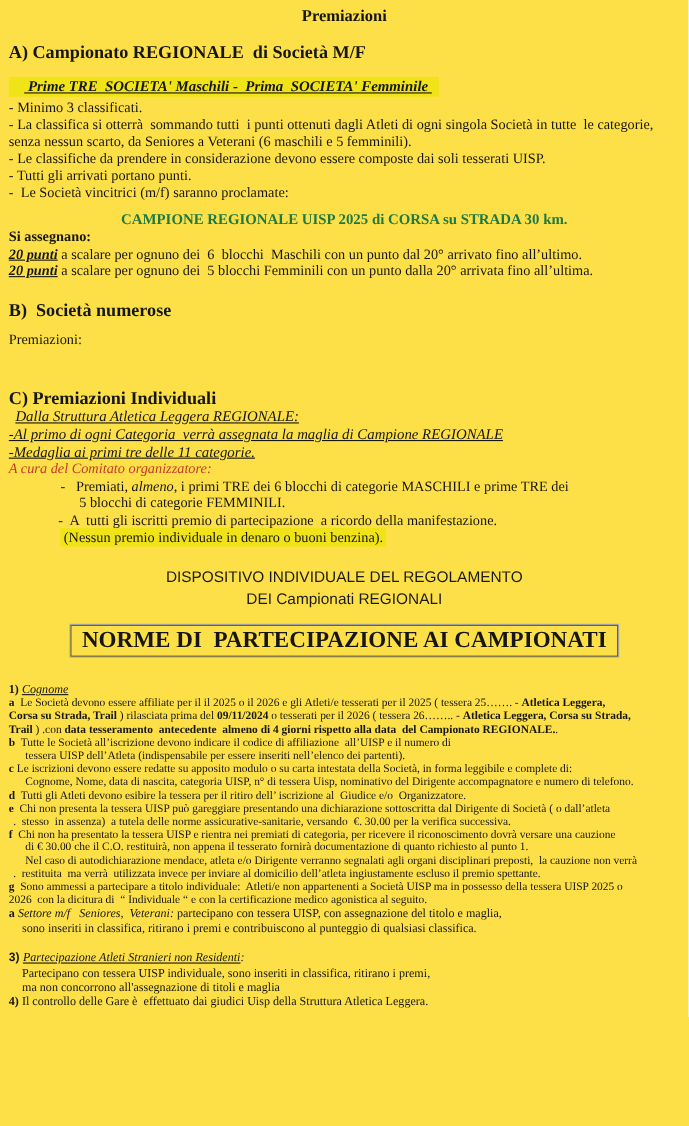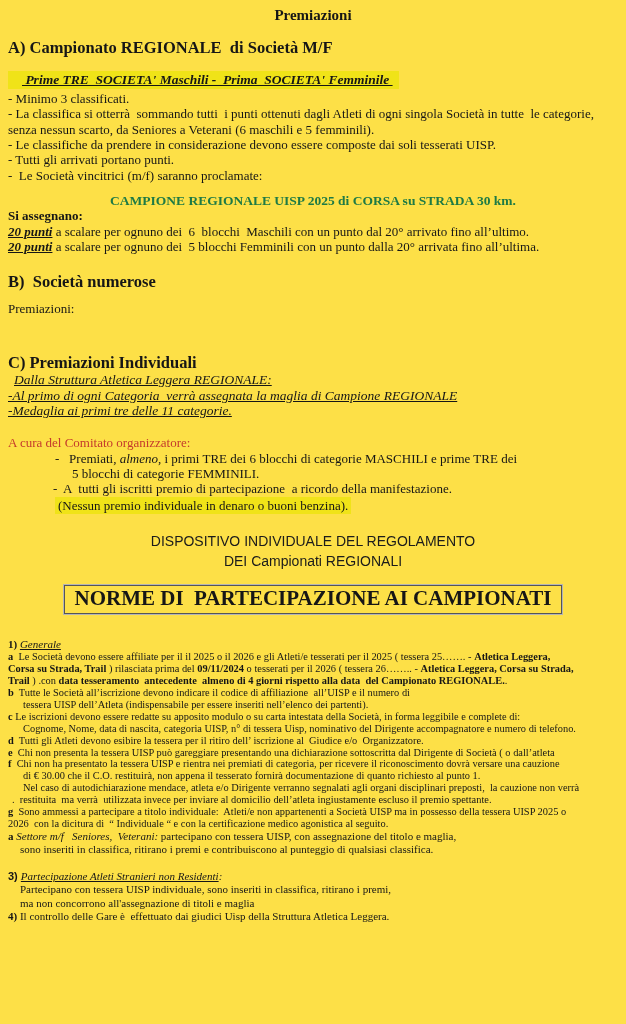--- a/index.html
+++ b/index.html
@@ -25,21 +25,21 @@
   .disp{font-size:14px;line-height:19.5px;color:#1b1b1b;}
   .norme-box{display:inline-block;border:1px solid #555;box-shadow:0 0 0 1px #b5b5b5;
              padding:1px 9px 3px 9px;font-size:21px;font-weight:bold;line-height:23px;}
   .small{font-size:10.4px;line-height:11.9px;}
   .sans11{font-size:11px;line-height:13.2px;}
   .ghead{font-size:11px;line-height:13px;}
   .ind15{padding-left:15px;}
   .ind12{padding-left:12px;}
   .dot{padding-left:4px;}
   .mt2{margin-top:2px;}.mt6{margin-top:6px;}.mt10{margin-top:10px;}.mt12{margin-top:0;}
-  .mt13{margin-top:13px;}.mt14{margin-top:14px;}.mt16{margin-top:16px;}.mt18{margin-top:18px;}
+  .mt13{margin-top:13px;}.mt14{margin-top:14px;}.mt16{font-style:italic;}.mt18{margin-top:18px;}
   .mt24{margin-top:24px;}.mt36{margin-top:36px;}
   .plC1{padding-left:55px;}.plC2{padding-left:72px;}.plC3{padding-left:53px;}.plC4{padding-left:55px;}
 </style>
 </head>
 <body>
 
 <div class="page">
 
   <div class="title center mt6 ln">Premiazioni</div>
 
@@ -85,36 +85,37 @@
 
   <div class="sans disp center mt18">
     <div class="ln">DISPOSITIVO INDIVIDUALE DEL REGOLAMENTO</div>
     <div class="ln">DEI Campionati REGIONALI</div>
   </div>
 
   <div class="center mt14">
     <span class="norme-box ln">NORME DI  PARTECIPAZIONE AI CAMPIONATI</span>
   </div>
 
-  <div class="pad ghead mt24 ln"><span class="b">1) </span><span class="i u">Generale</span></div>
+  <div class="pad ghead mt24 ln"><span class="b">1) </span><span class="i u">Cognome</span></div>
 
   <div class="pad small">
     <div class="ln"><span class="b">a</span><span>  Le Società devono essere affiliate per il il 2025 o il 2026 e gli Atleti/e tesserati per il 2025 ( tessera 25……. - </span><span class="b">Atletica Leggera,</span></div>
     <div class="ln"><span class="b">Corsa su Strada, Trail</span><span> ) rilasciata prima del </span><span class="b">09/11/2024</span><span> o tesserati per il 2026 ( tessera 26…….. - </span><span class="b">Atletica Leggera, Corsa su Strada,</span></div>
     <div class="ln"><span class="b">Trail</span><span> ) .con </span><span class="b">data tesseramento  antecedente  almeno di 4 giorni rispetto alla data  del Campionato REGIONALE.</span><span>.</span></div>
 
     <div class="ln"><span class="b">b</span><span>  Tutte le Società all’iscrizione devono indicare il codice di affiliazione  all’UISP e il numero di</span></div>
     <div class="ln ind15">tessera UISP dell’Atleta (indispensabile per essere inseriti nell’elenco dei partenti).</div>
 
     <div class="ln"><span class="b">c</span><span> Le iscrizioni devono essere redatte su apposito modulo o su carta intestata della Società, in forma leggibile e complete di:</span></div>
     <div class="ln ind15">Cognome, Nome, data di nascita, categoria UISP, n° di tessera Uisp, nominativo del Dirigente accompagnatore e numero di telefono.</div>
 
     <div class="ln"><span class="b">d</span><span>  Tutti gli Atleti devono esibire la tessera per il ritiro dell’ iscrizione al  Giudice e/o  Organizzatore.</span></div>
 
     <div class="ln"><span class="b">e</span><span>  Chi non presenta la tessera UISP può gareggiare presentando una dichiarazione sottoscritta dal Dirigente di Società ( o dall’atleta</span></div>
+    <div class="ln dot">.  stesso  in assenza)  a tutela delle norme assicurative-sanitarie, versando  €. 30.00 per la verifica successiva.</div>
 
     <div class="ln"><span class="b">f</span><span>  Chi non ha presentato la tessera UISP e rientra nei premiati di categoria, per ricevere il riconoscimento dovrà versare una cauzione</span></div>
     <div class="ln ind15">di € 30.00 che il C.O. restituirà, non appena il tesserato fornirà documentazione di quanto richiesto al punto 1.</div>
     <div class="ln ind15">Nel caso di autodichiarazione mendace, atleta e/o Dirigente verranno segnalati agli organi disciplinari preposti,  la cauzione non verrà</div>
     <div class="ln dot">.  restituita  ma verrà  utilizzata invece per inviare al domicilio dell’atleta ingiustamente escluso il premio spettante.</div>
 
     <div class="ln"><span class="b">g</span><span>  Sono ammessi a partecipare a titolo individuale:  Atleti/e non appartenenti a Società UISP ma in possesso della tessera UISP 2025 o</span></div>
     <div class="ln">2026  con la dicitura di  “ Individuale “ e con la certificazione medico agonistica al seguito.</div>
   </div>
 

